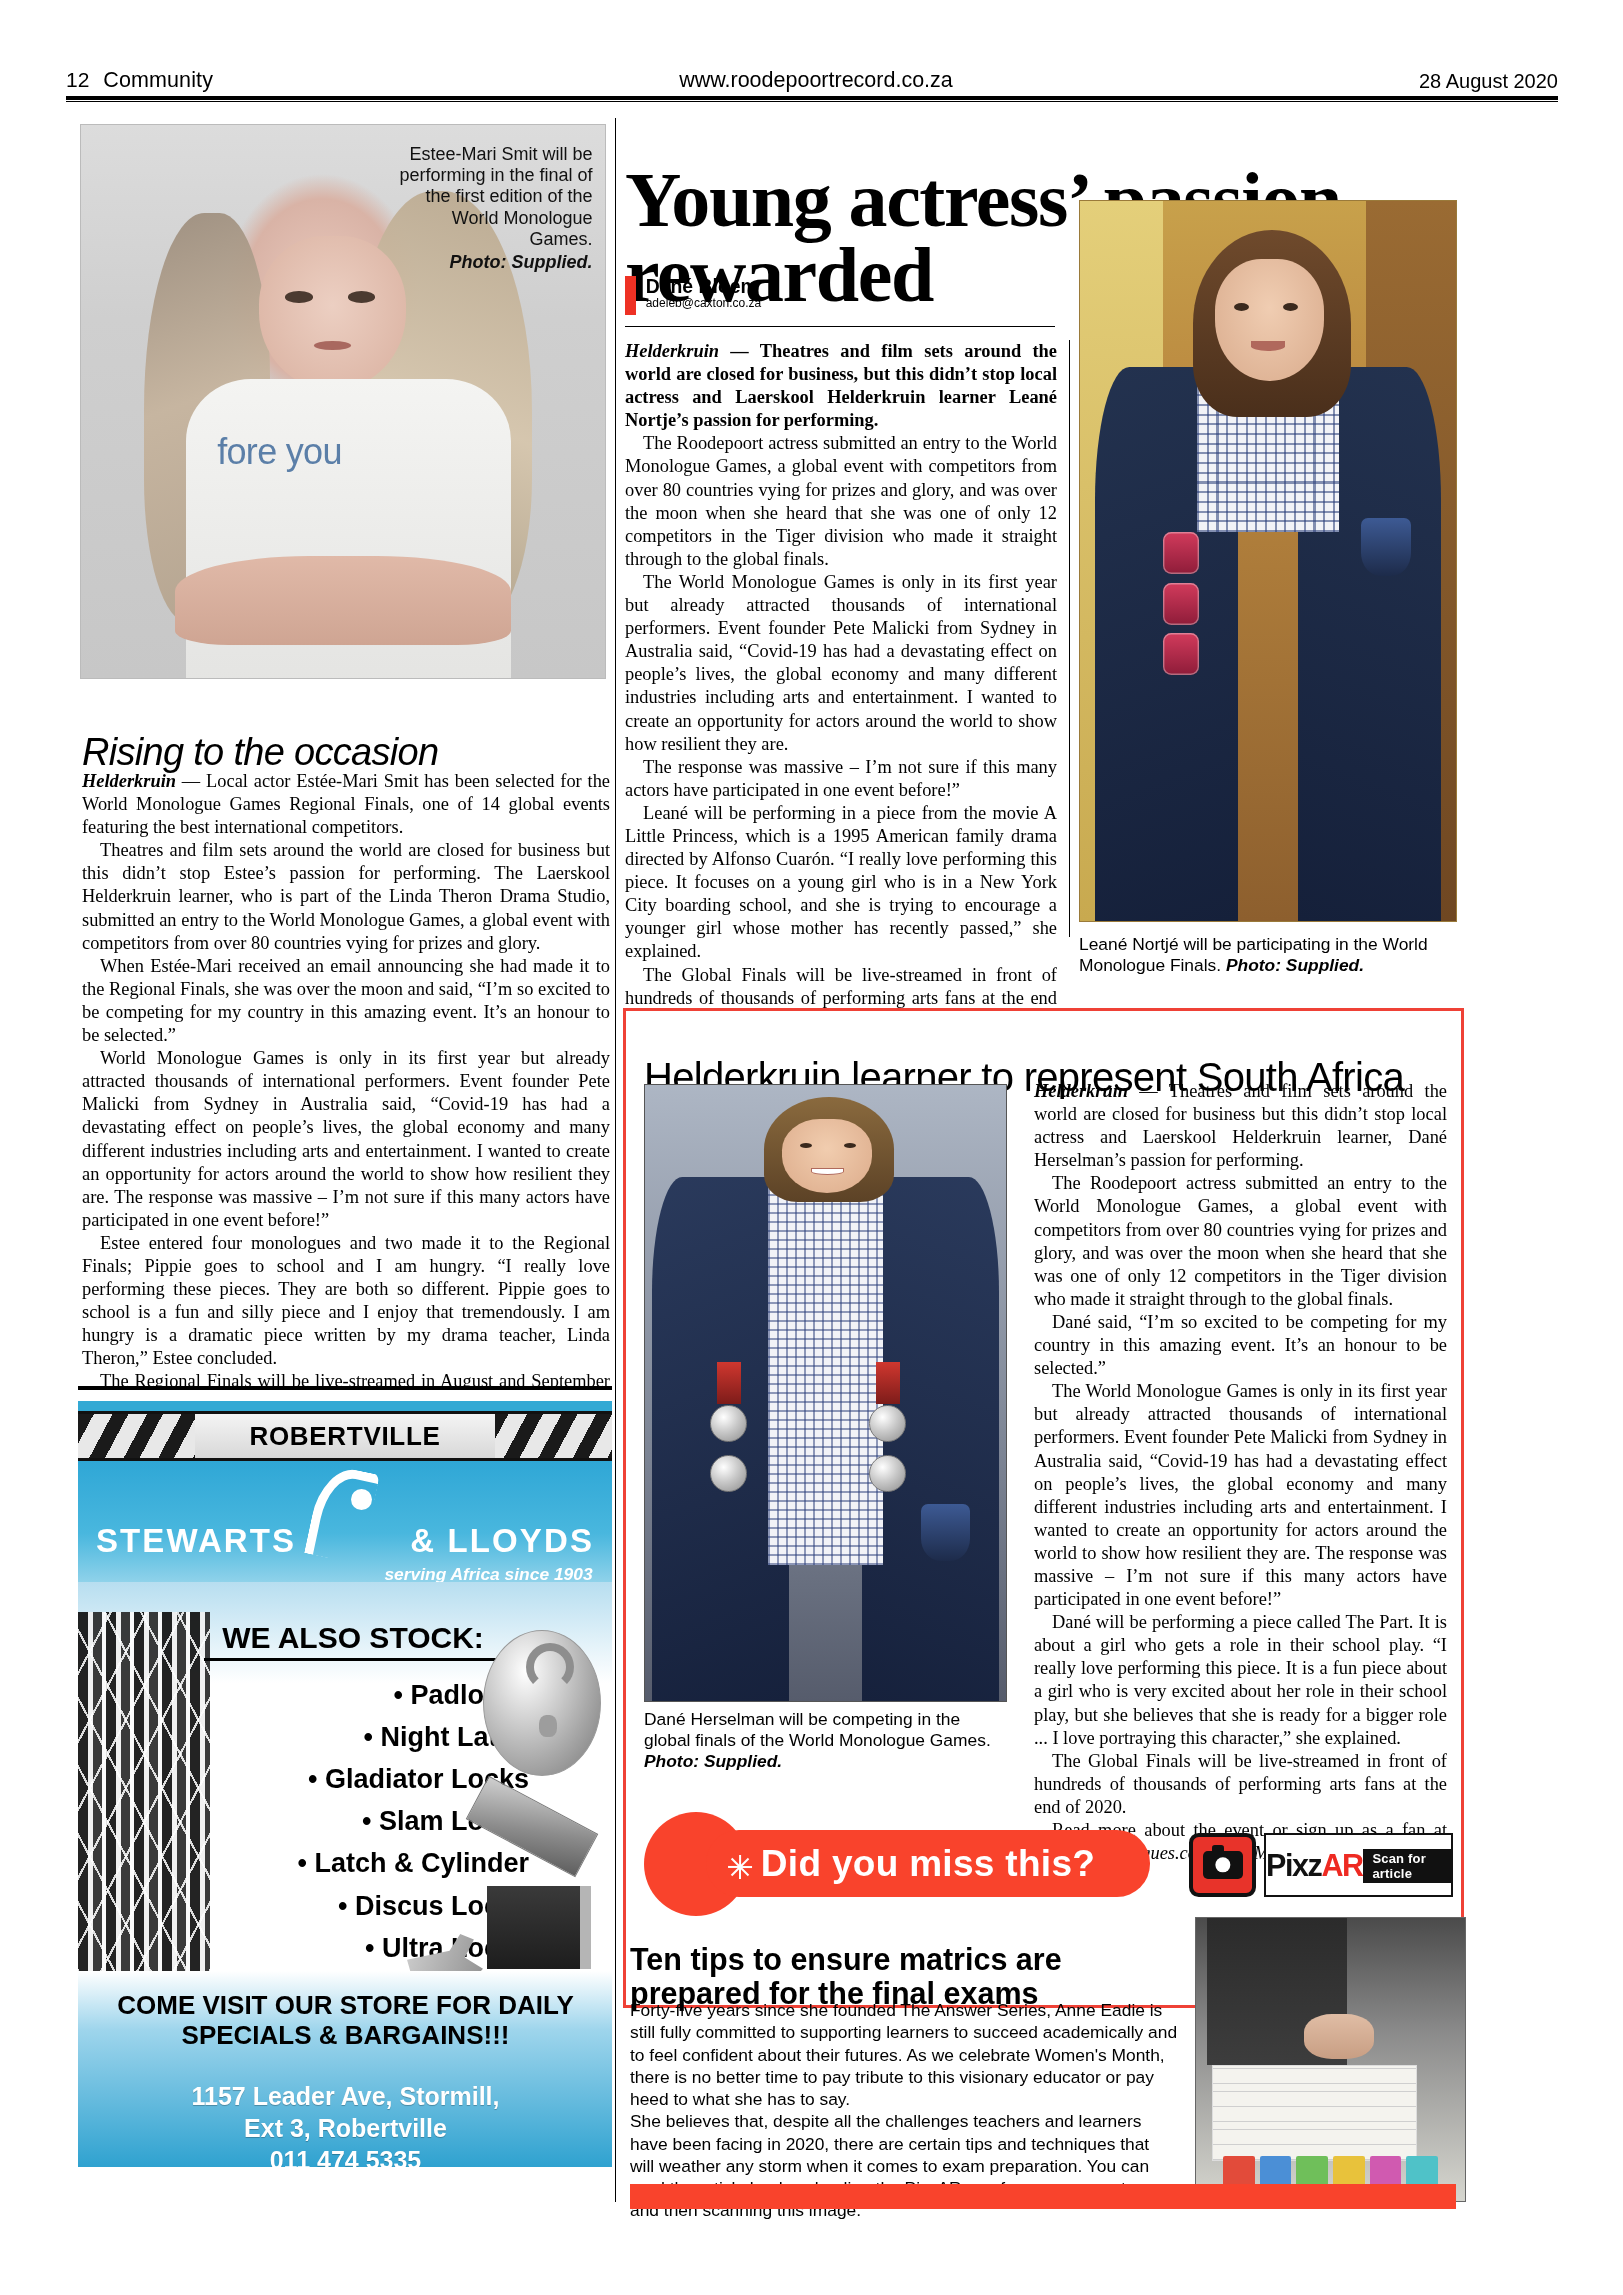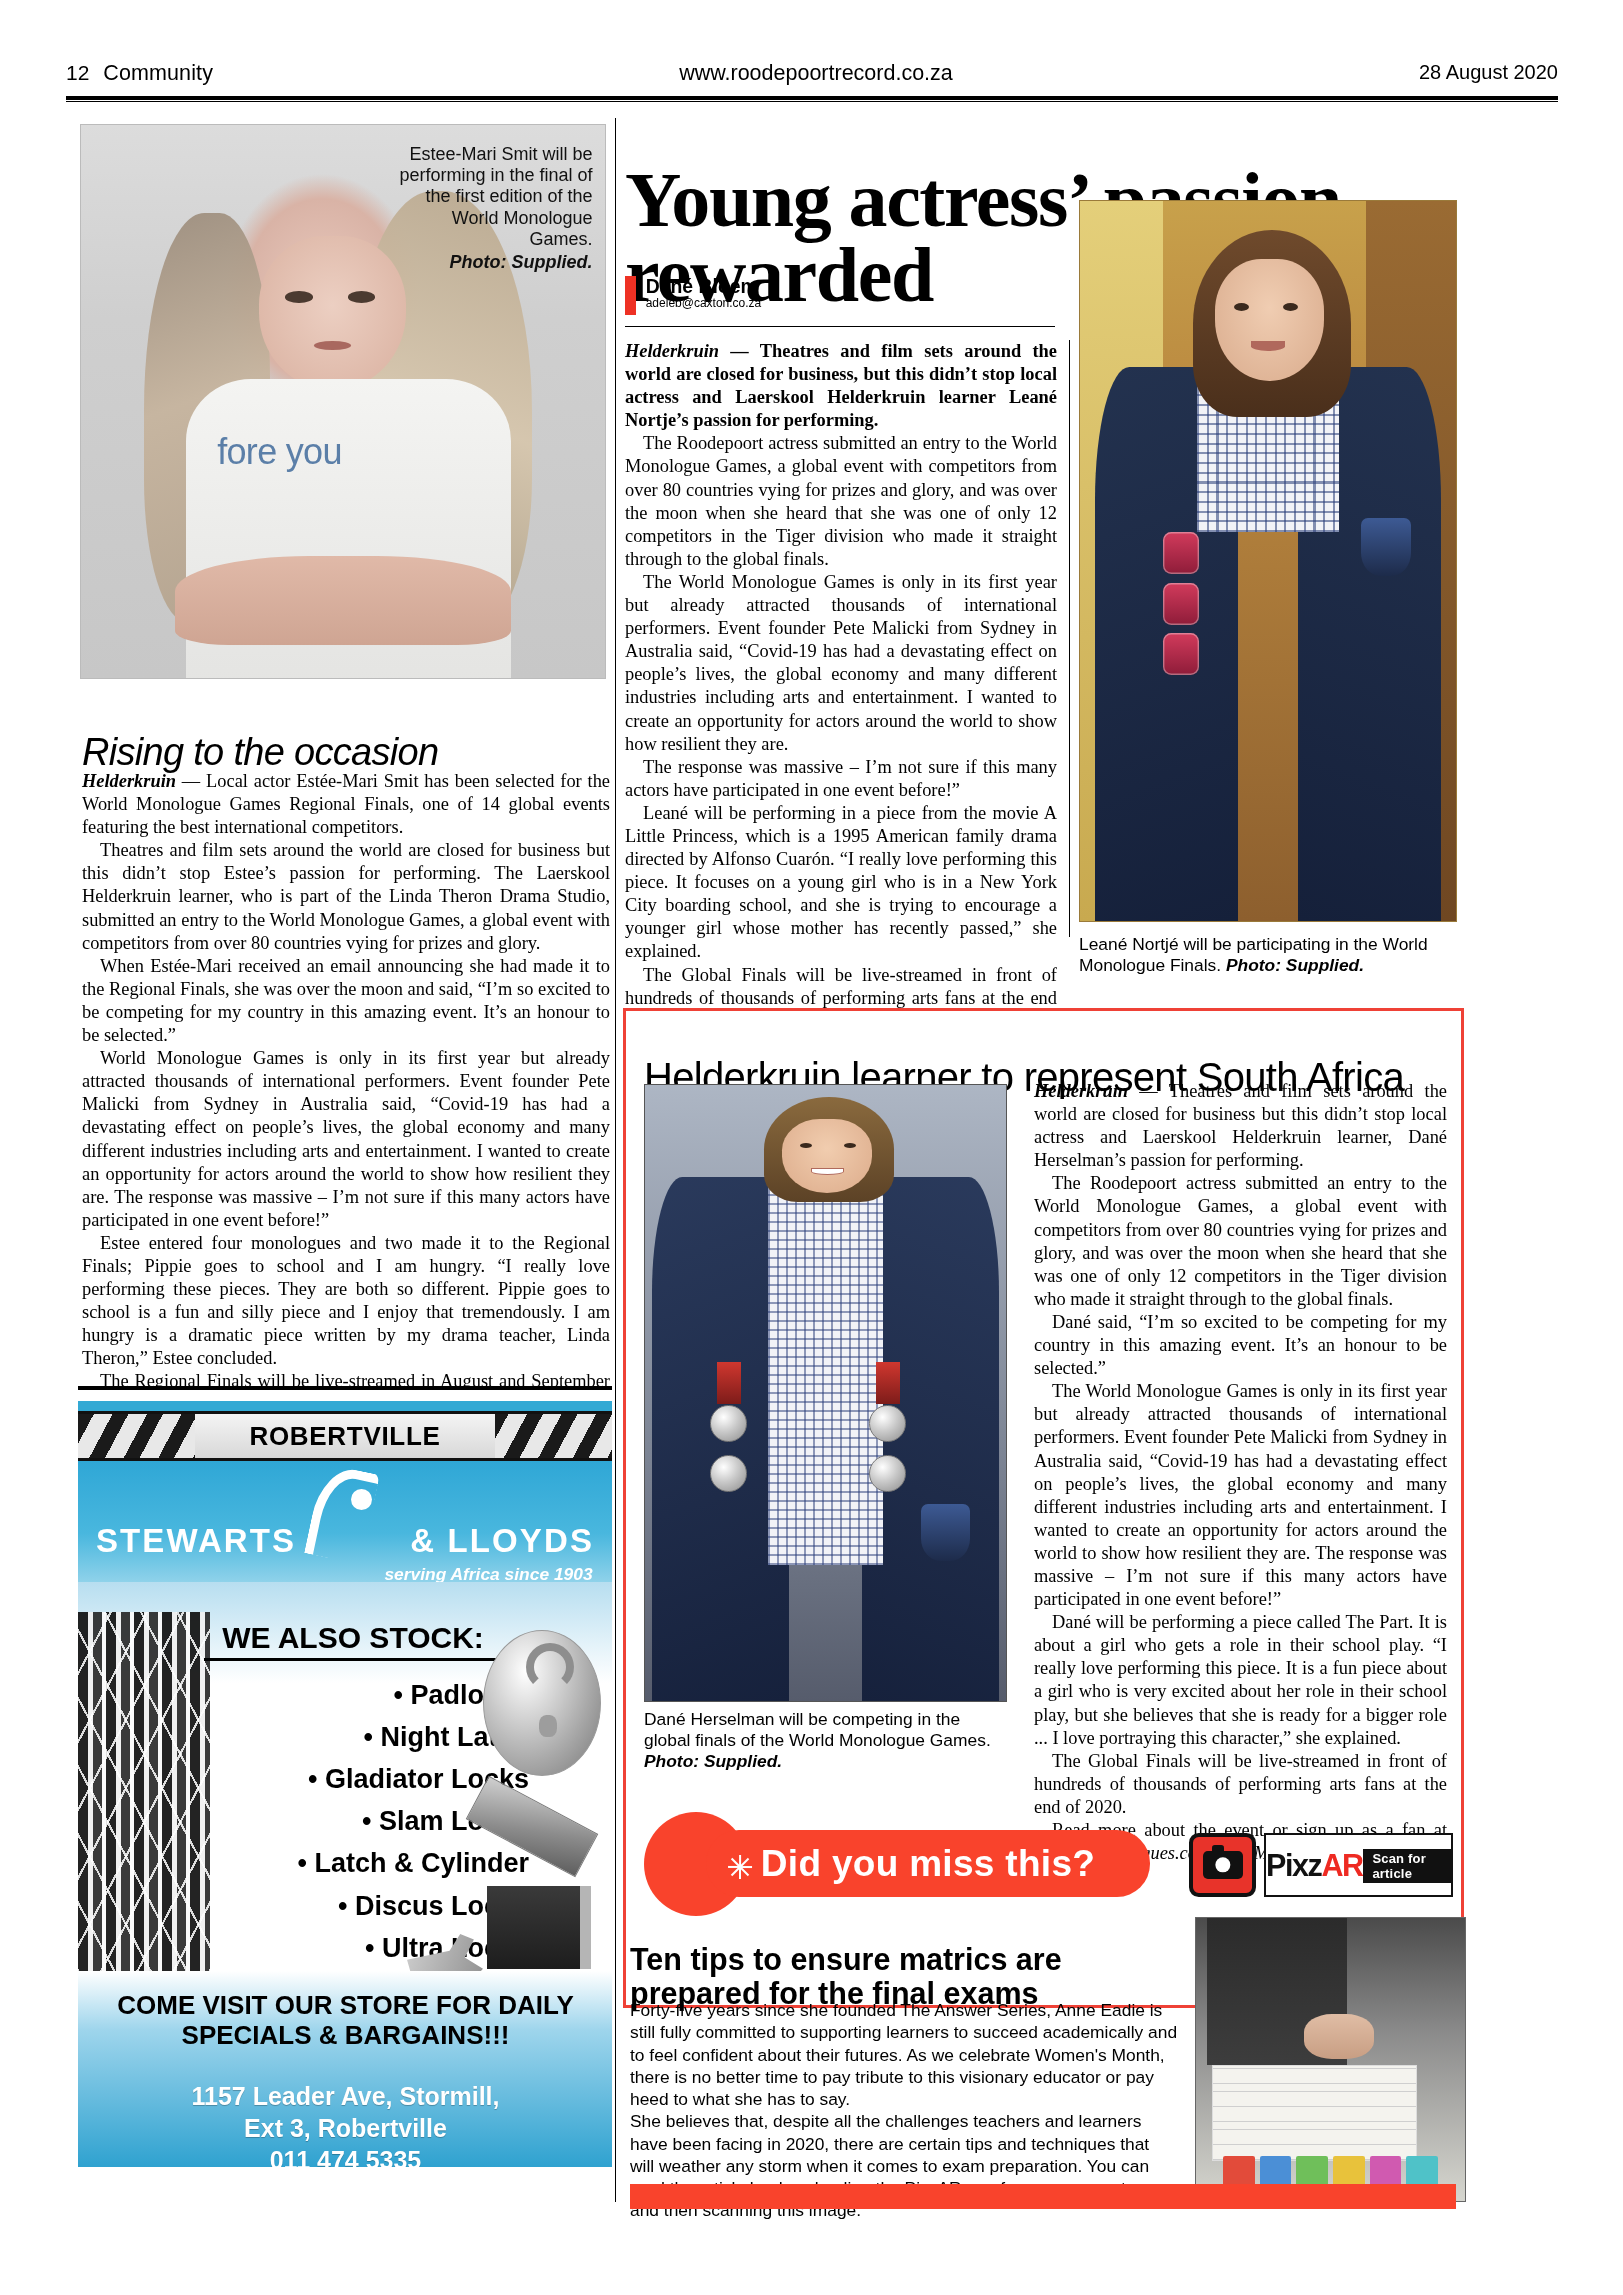--- a/index.html
+++ b/index.html
@@ -9,21 +9,21 @@
     width:1624px; height:2295px;
     font-family:"Liberation Serif", serif;
     color:#000;
     position:relative;
     overflow:hidden;
   }
 
   
   .masthead {
     position:absolute; left:66px; top:61px; width:1492px; height:32px;
-    display:flex; justify-content:space-between;
+    display:flex; align-items:flex-end; justify-content:space-between;
     font-family:"Liberation Sans", sans-serif;
   }
   .mh-left { display:flex; align-items:baseline; gap:14px; }
   .mh-folio { font-size:21px; font-weight:400; }
   .mh-section { font-size:21.5px; font-weight:400; letter-spacing:0.1px; }
   .mh-url { font-size:21.5px; font-weight:400; }
   .mh-date { font-size:20px; font-weight:400; }
   .mh-rule {
     position:absolute; left:66px; top:96px; width:1492px; height:3.5px;
     background:#000;

